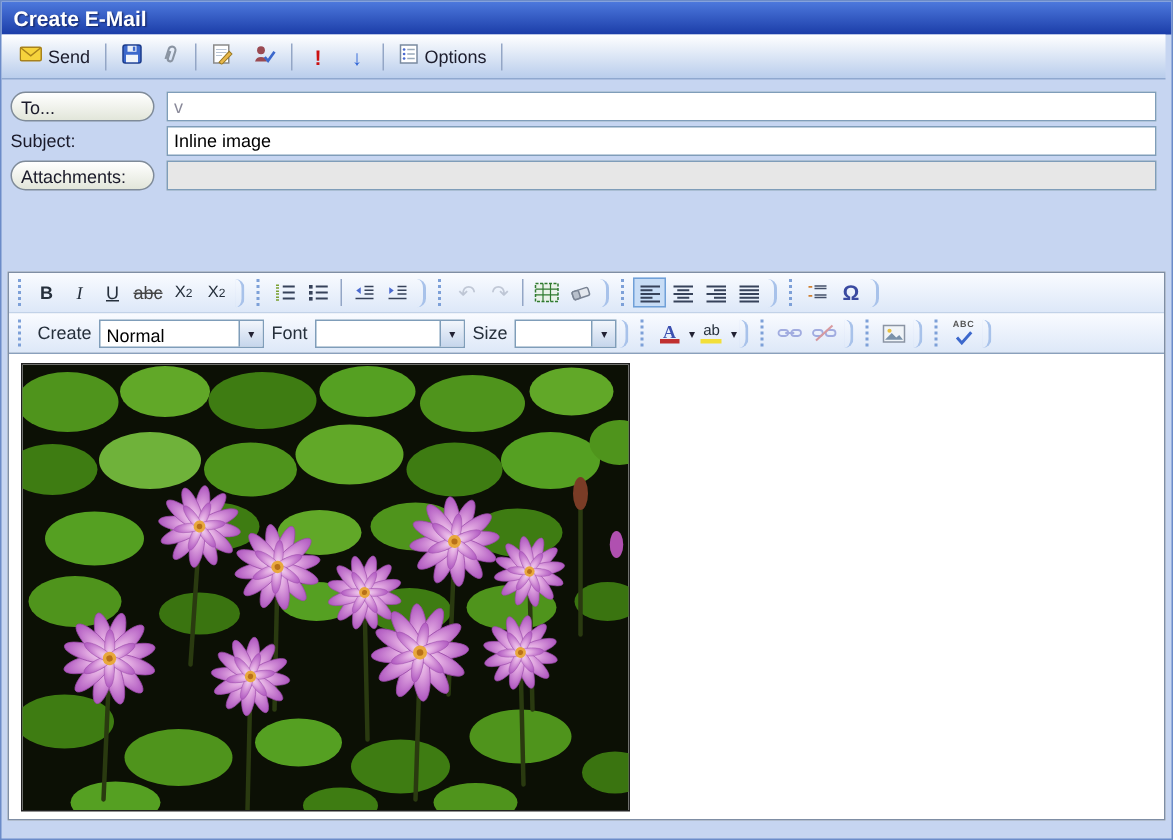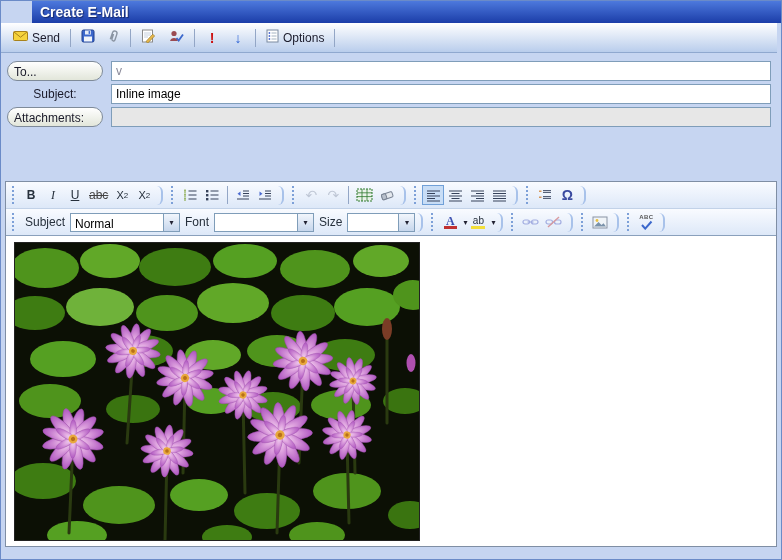--- a/index.html
+++ b/index.html
@@ -12,21 +12,20 @@
     position:relative; width:782px; height:560px; box-sizing:border-box;
     background:#c6d5f1; border:1px solid #6b8bc8; overflow:hidden;
   }
   
   .titlebar {
     position:absolute; left:0; top:0; right:0; height:22px;
     background:linear-gradient(#4d79dd,#1b3da8);
     color:#fff; font-size:14px; font-weight:bold;
     display:flex; align-items:center; padding-left:8px;
     text-shadow:1px 1px 1px rgba(0,0,30,.5);
-    margin-left:31px;
   }
   
   .main-toolbar {
     position:absolute; left:0; top:22px; right:4px; height:30px;
     background:linear-gradient(#ffffff,#b9cdec);
     border-bottom:1px solid #8fa8cf;
     display:flex; align-items:center; padding:0 6px; box-sizing:border-box;
   }
   .tb-btn {
     display:flex; align-items:center; gap:4px; padding:3px 5px;
@@ -37,21 +36,21 @@
   .imp-low  { color:#2f64d6; font-weight:bold; font-size:14px; width:14px; text-align:center; }
   
   .fields { position:absolute; left:6px; right:6px; top:60px; }
   .field-row { display:flex; align-items:center; margin-bottom:3px; height:20px; }
   .field-btn {
     width:96px; height:20px; box-sizing:border-box; flex:0 0 96px;
     border:1px solid #7f8b99; border-radius:10px;
     background:linear-gradient(#ffffff,#e2e6da);
     font-size:12px; color:#1a1a2a; text-align:left; line-height:18px;
   }
-  .field-label { width:96px; flex:0 0 96px; text-align:center; font-size:12px; color:#1a1a2a; }
+  .field-label { width:96px; flex:0 0 96px; text-align:left; font-size:12px; color:#1a1a2a; }
   .field-input {
     flex:1; height:20px; box-sizing:border-box; margin-left:8px; margin-right:4px;
     border:1px solid #7f9db9; background:#fff; font-size:12px; padding:0 4px;
     font-family:"Liberation Sans", sans-serif;
   }
   .field-input.faint { color:#8a8a9a; }
   .field-input:disabled { background:#e7e7e7; }
   
   .editor {
     position:absolute; left:4px; right:4px; top:180px; bottom:12px;
@@ -298,21 +297,21 @@
             <path d="M2 9.2h2.5" stroke="#d08030" stroke-width="1.2"></path>
             <path d="M6 8.6h8M6 10.4h8" stroke="#44506a" stroke-width="1"></path>
           </svg>
       </div>
       <div class="ed-btn g-omega">Ω</div>
       <div class="cap"></div>
     </div>
 
     <div class="ed-toolbar row2">
       <div class="grip"></div>
-      <span class="dd-label">Subject</span>
+      <span class="dd-label">Create</span>
       <div class="dd" style="width:110px;">
         <span class="dd-value">Normal</span>
         <span class="dd-arrow">▾</span>
       </div>
       <span class="dd-label">Font</span>
       <div class="dd" style="width:100px;">
         <span class="dd-value"></span>
         <span class="dd-arrow">▾</span>
       </div>
       <span class="dd-label">Size</span>

